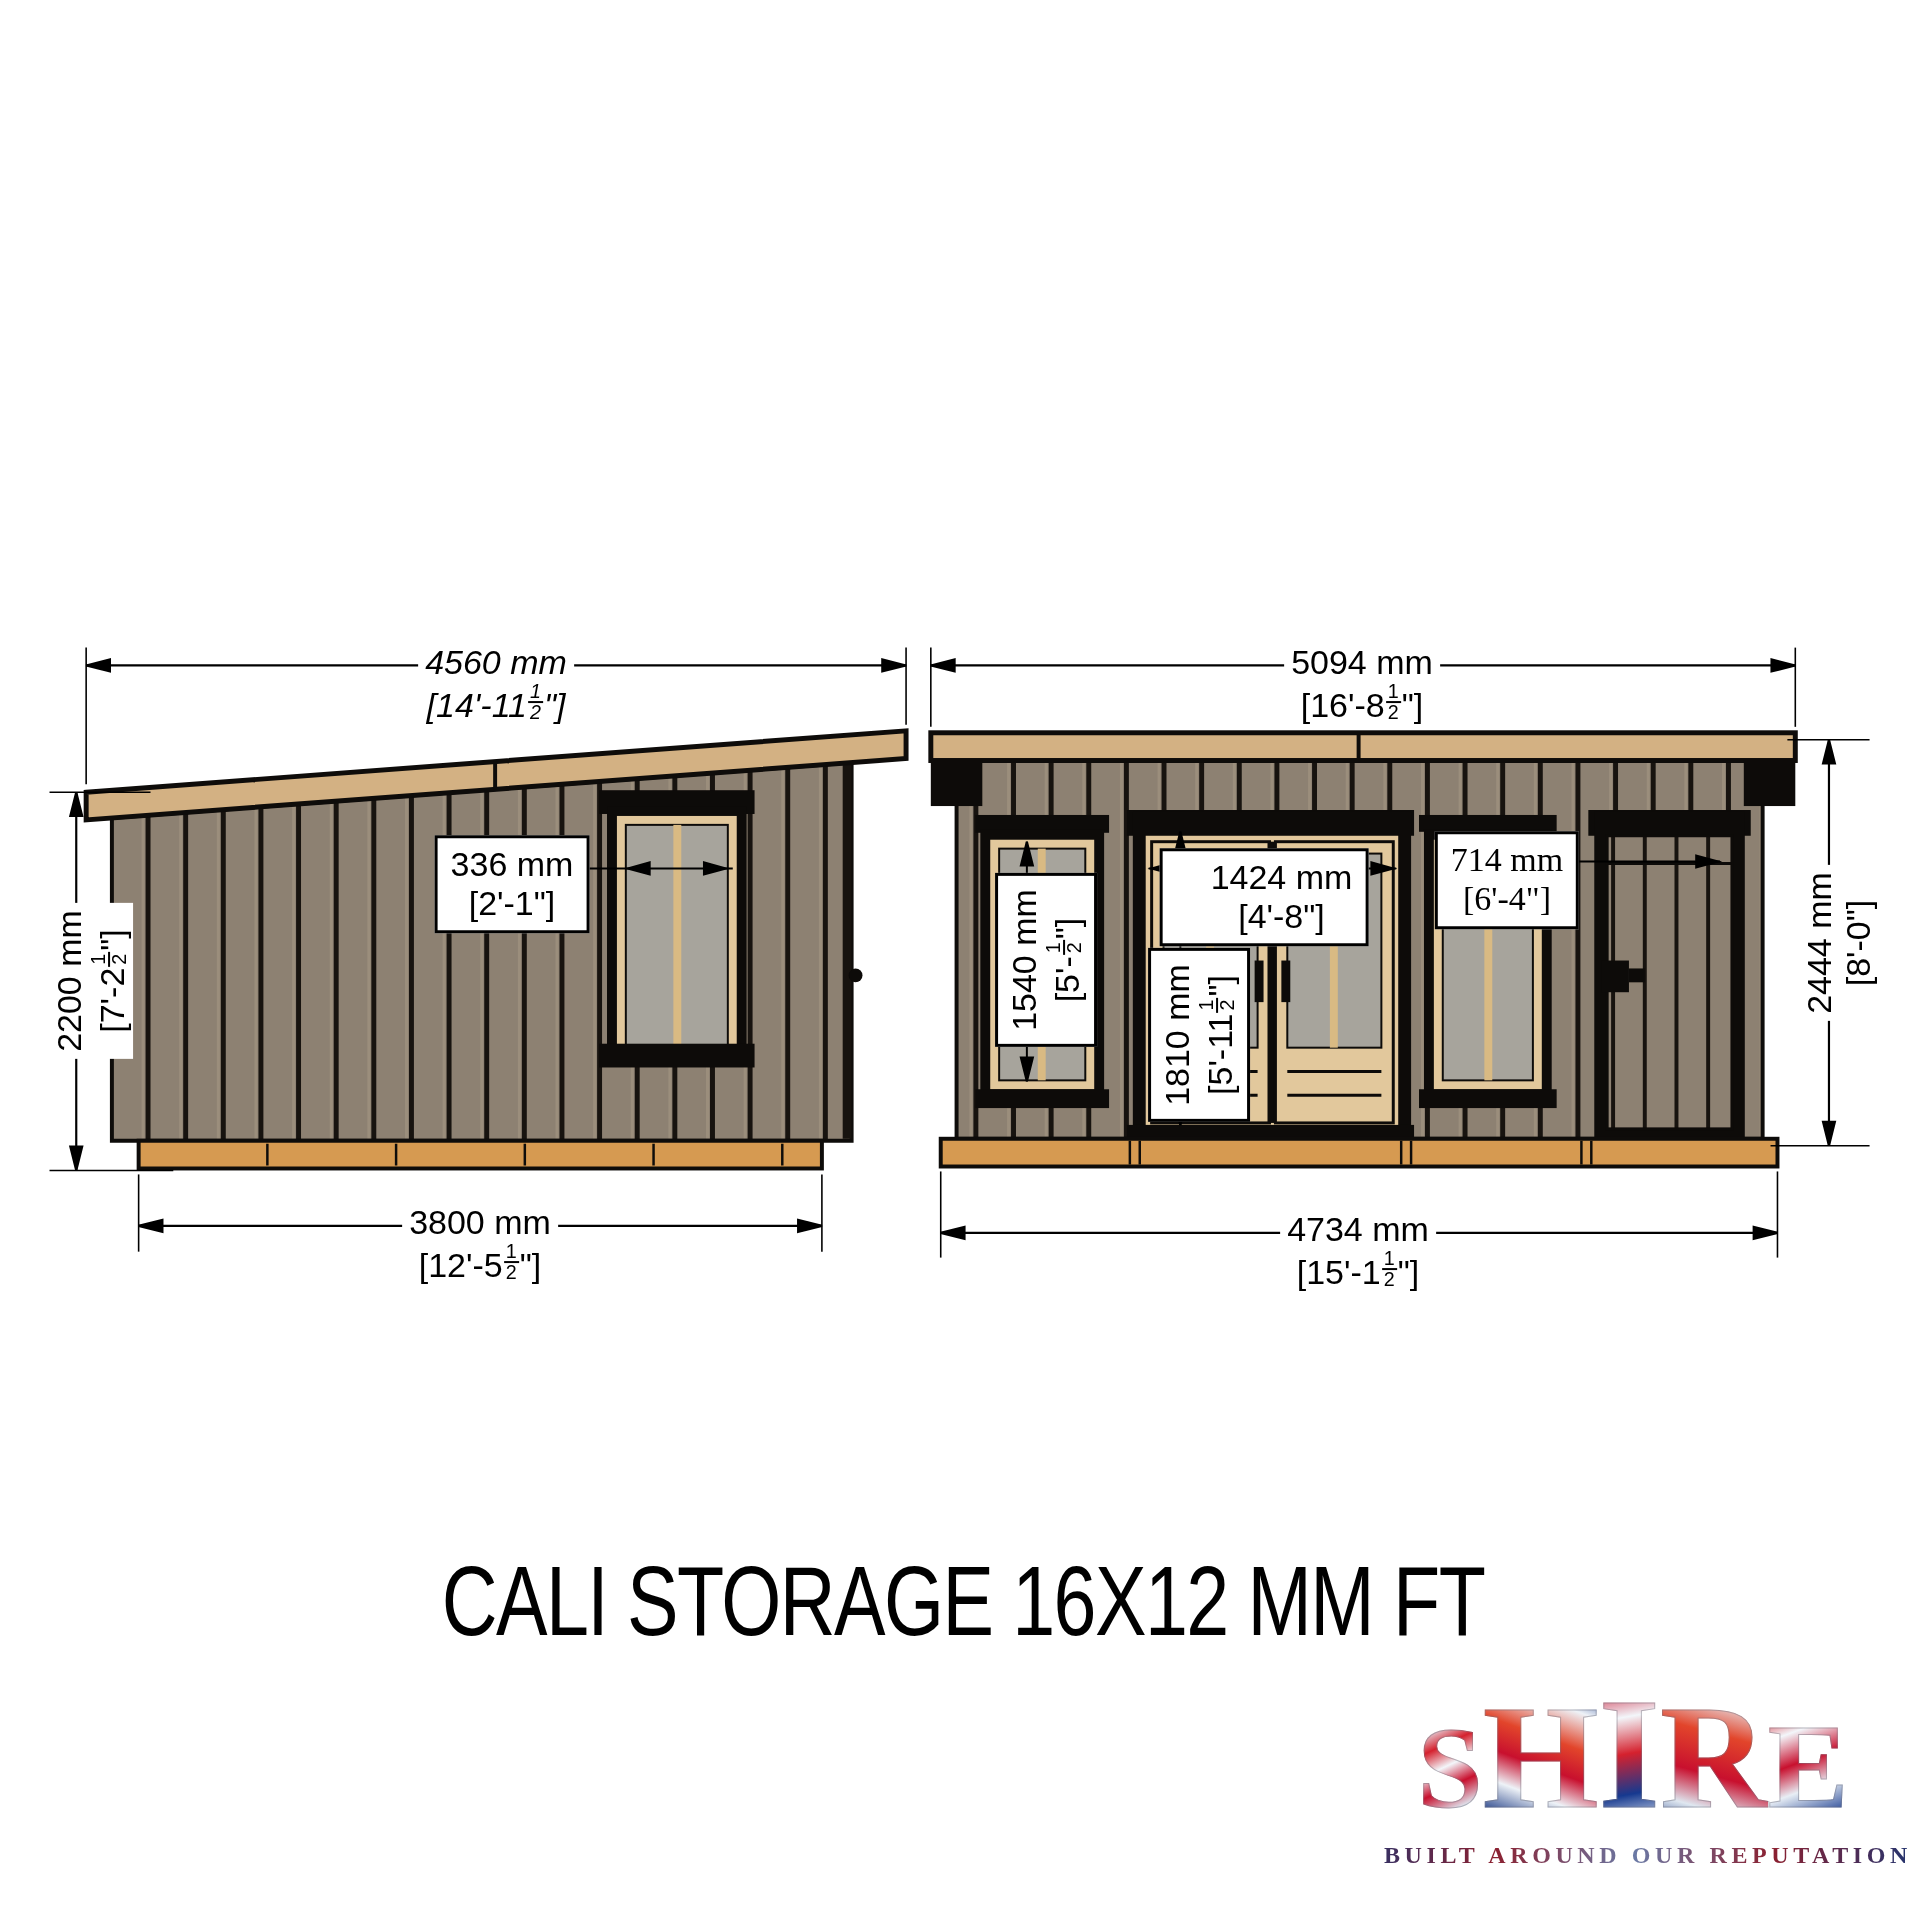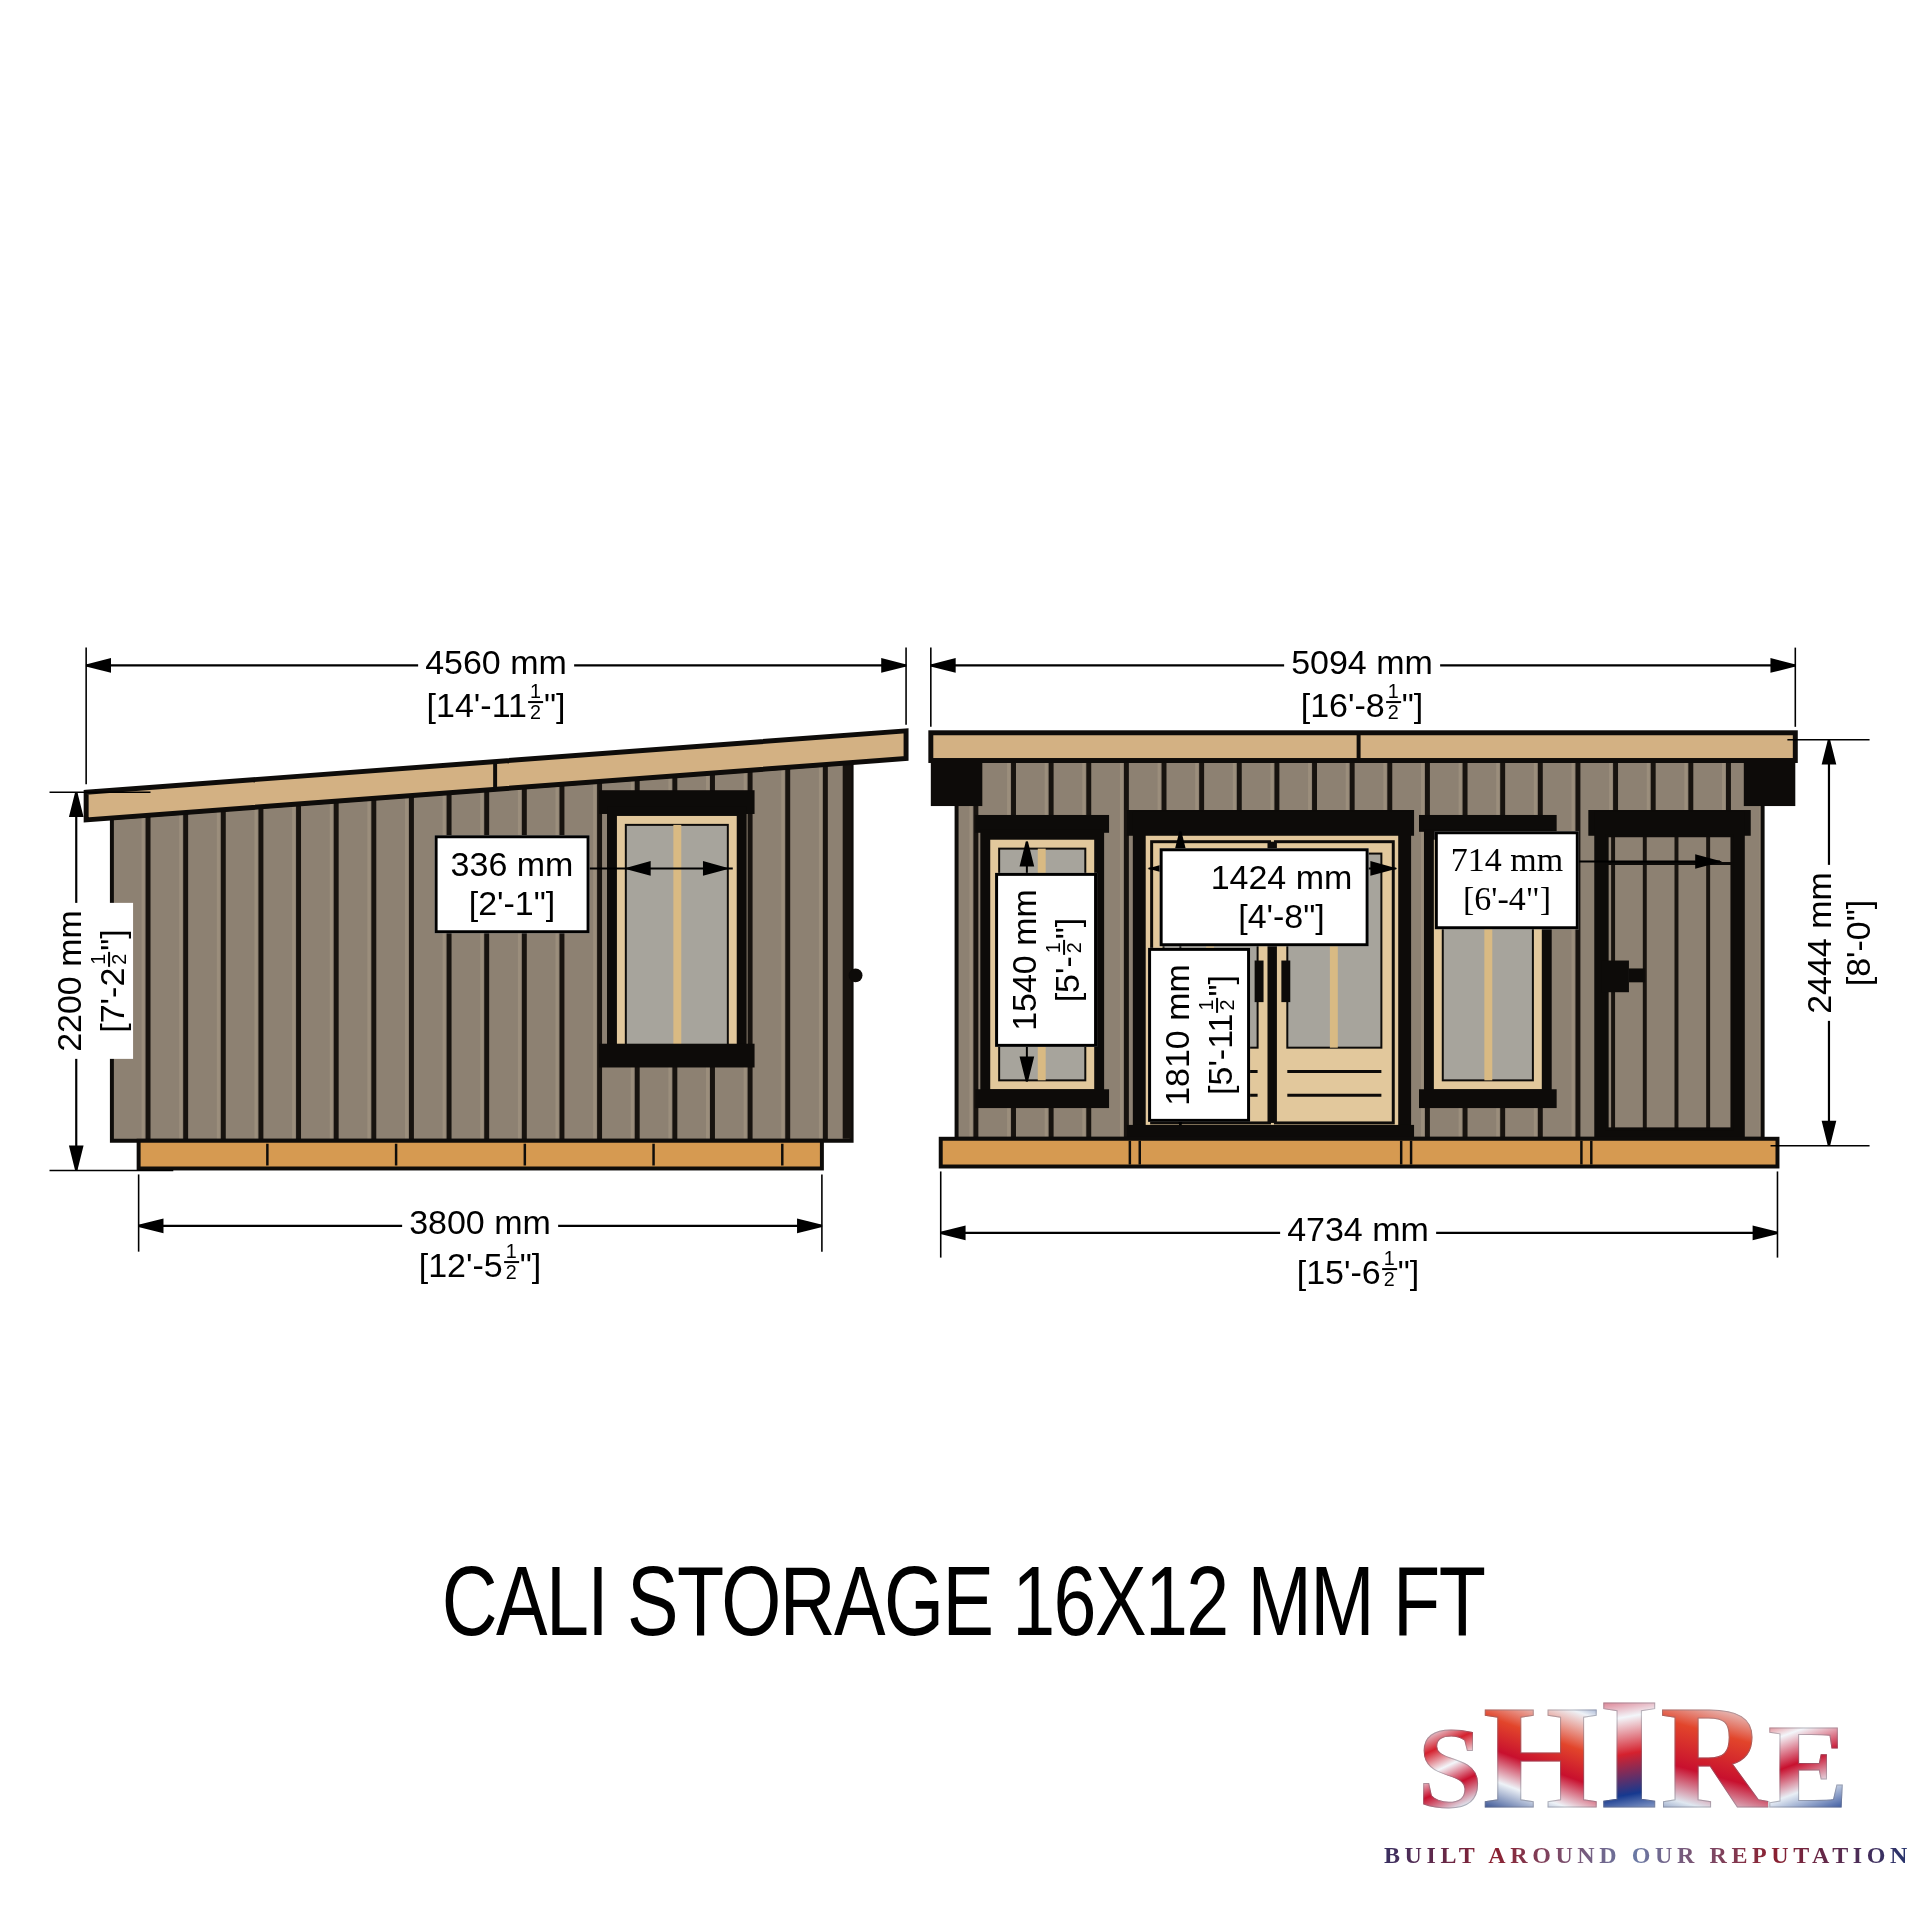--- a/index.html
+++ b/index.html
@@ -198,21 +198,21 @@
     <line x1="1160" y1="877" x2="1202" y2="877" stroke-width="2"></line>
     <line x1="1350" y1="877" x2="1410" y2="877" stroke-width="2"></line>
     <polygon points="1163,877 1185,871 1185,883"></polygon>
         <polygon points="1407,877 1385,871 1385,883"></polygon>
 
     <line x1="1588" y1="870" x2="1737" y2="870" stroke-width="2"></line>
     <polygon points="1735,870 1713,864 1713,876"></polygon>
   </g>
 </svg>
 
-<div class="dim-label" style="left:496px;top:684px;">
+<div class="dim-label" style="left:496px;top:684px;font-style:italic;">
   <span class="mm">4560 mm</span>
   <span class="ft"><span>[14'-11</span><span class="fr"><span class="n">1</span><span class="d">2</span></span><span>"]</span></span>
 </div>
 
 <div class="dim-label" style="left:1362px;top:684px;">
   <span class="mm">5094 mm</span>
   <span class="ft"><span>[16'-8</span><span class="fr"><span class="n">1</span><span class="d">2</span></span><span>"]</span></span>
 </div>
 
 <div class="dim-label rot" style="left:91px;top:981px;">
@@ -225,21 +225,21 @@
   <span class="ft"><span>[8'-0</span><span>"]</span></span>
 </div>
 
 <div class="dim-label" style="left:480px;top:1244px;">
   <span class="mm">3800 mm</span>
   <span class="ft"><span>[12'-5</span><span class="fr"><span class="n">1</span><span class="d">2</span></span><span>"]</span></span>
 </div>
 
 <div class="dim-label" style="left:1358px;top:1251px;">
   <span class="mm">4734 mm</span>
-  <span class="ft"><span>[15'-6</span><span class="fr"><span class="n">1</span><span class="d">2</span></span><span>"]</span></span>
+  <span class="ft"><span>[15'-1</span><span class="fr"><span class="n">1</span><span class="d">2</span></span><span>"]</span></span>
 </div>
 
 <div class="dim-label boxed" style="left:512px;top:884px;">
   <span class="mm">336 mm</span>
   <span class="ft"><span>[2'-1</span><span>"]</span></span>
 </div>
 
 <div class="dim-label boxed" style="left:1264px;top:897px;padding-left:48px;">
   <span class="mm">1424 mm</span>
   <span class="ft"><span>[4'-8</span><span>"]</span></span>

